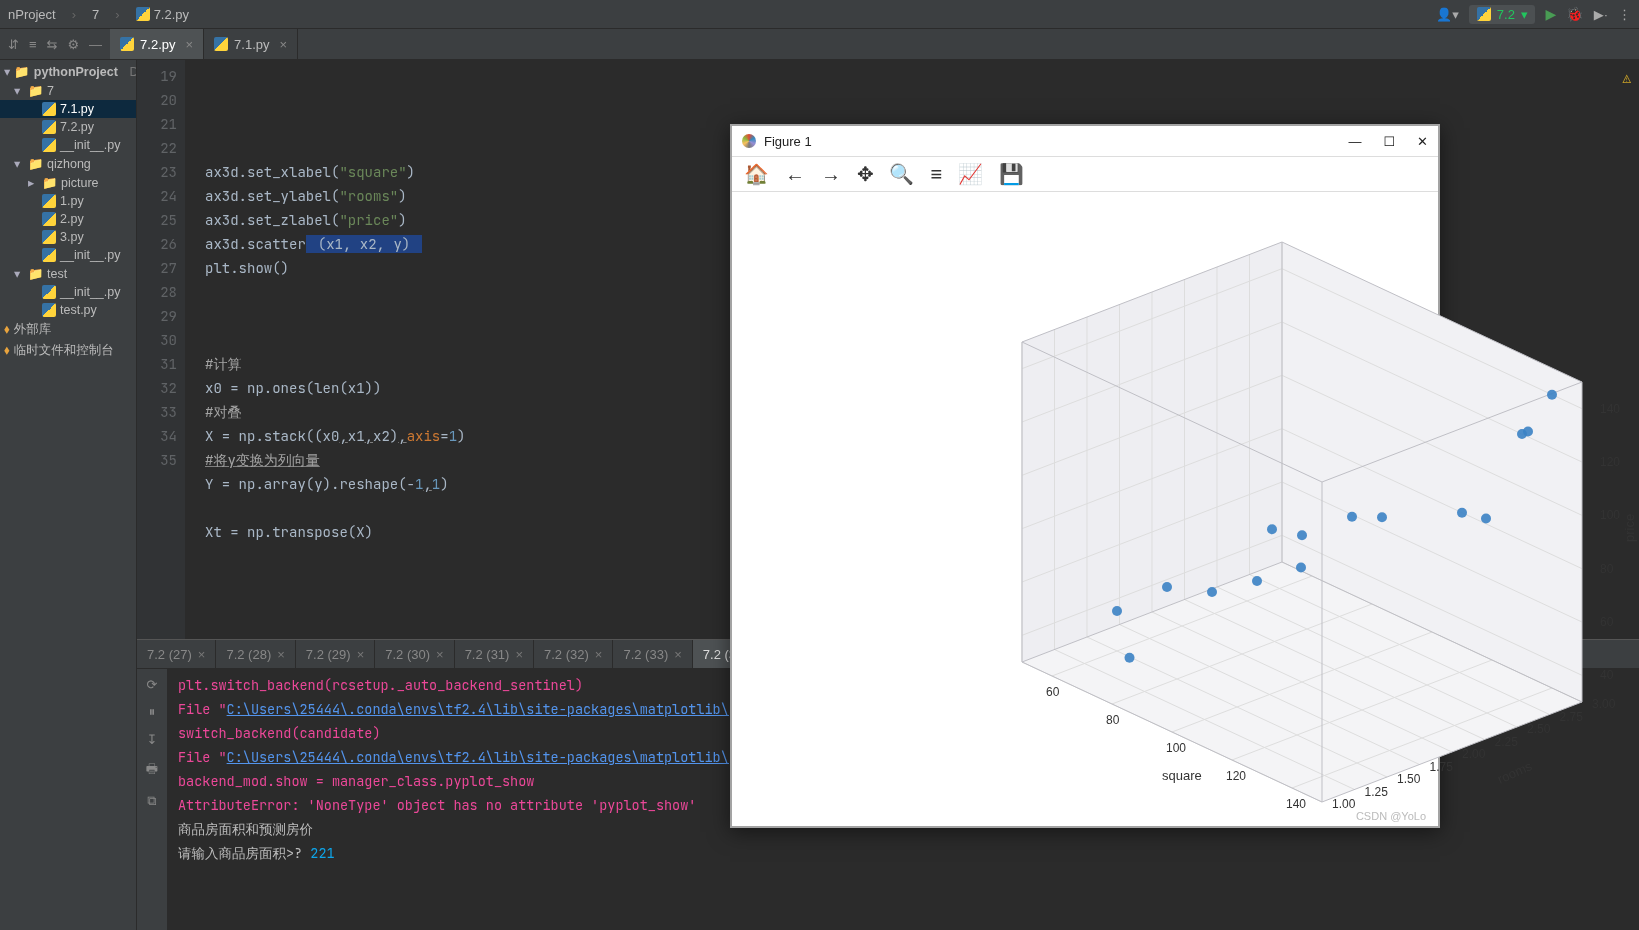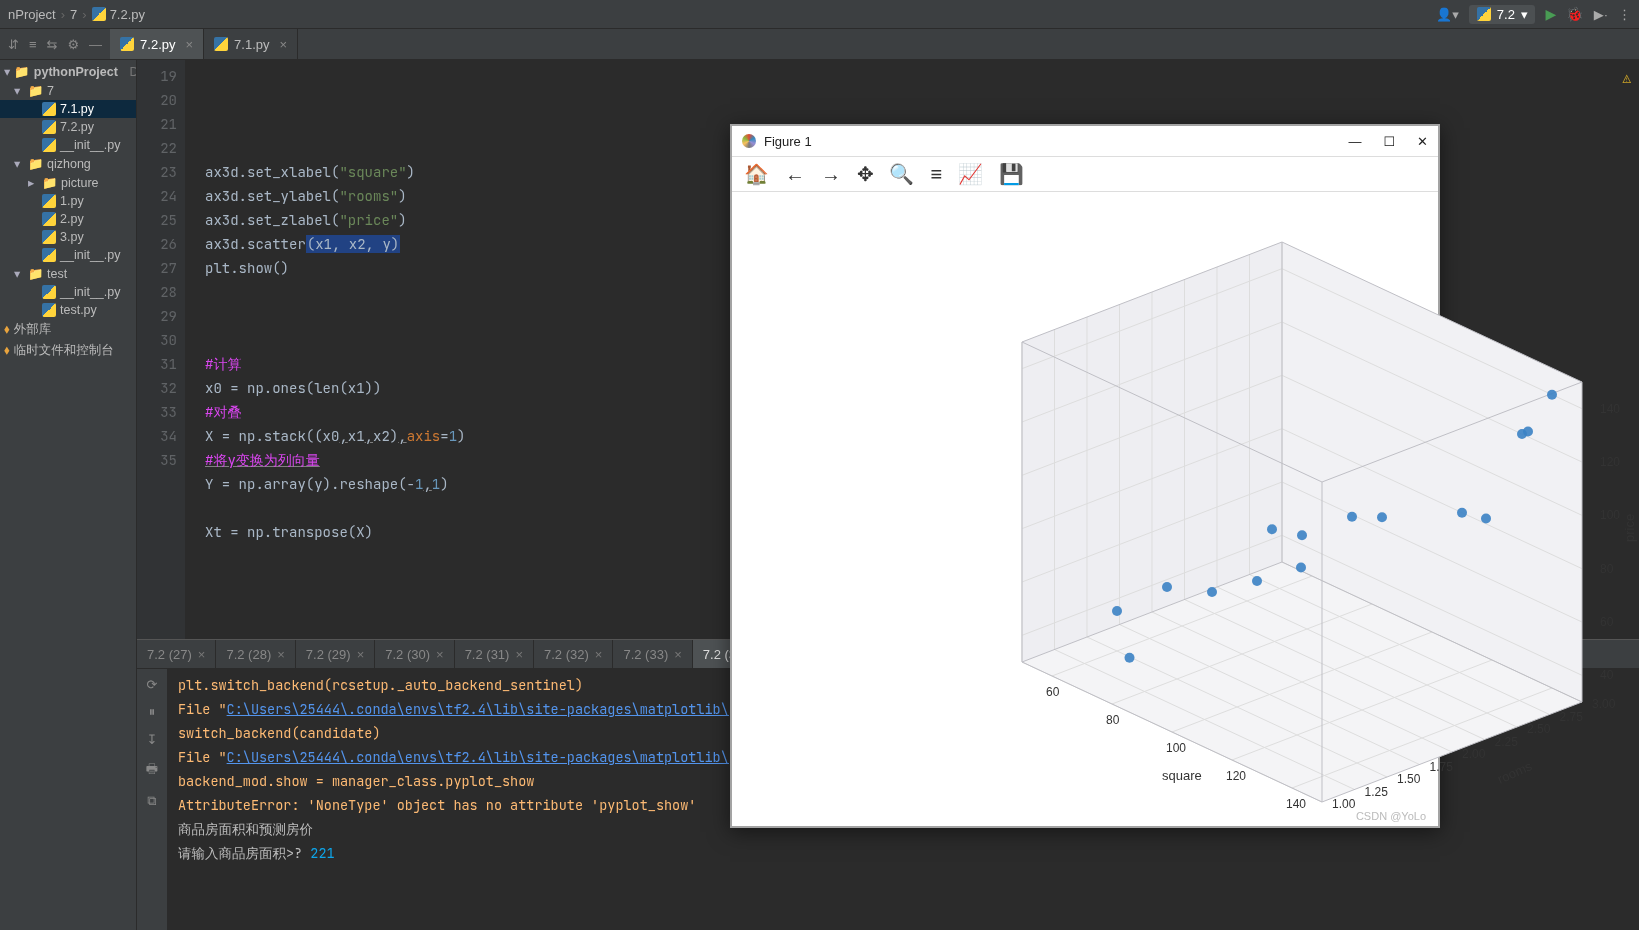--- a/index.html
+++ b/index.html
@@ -1,23 +1,23 @@
 <!DOCTYPE html>
 <html><head>
 <meta charset="utf-8">
 <style>
   html,body{margin:0;padding:0;height:100%;font-family:"Segoe UI",Arial,sans-serif;font-size:13px;background:#2b2b2b;color:#a9b7c6;overflow:hidden}
   .app{display:flex;flex-direction:column;height:100vh}
   
   .navbar{height:28px;background:#3c3f41;display:flex;align-items:center;padding:0 8px;border-bottom:1px solid #2b2b2b;justify-content:space-between}
-  .breadcrumb{display:flex;align-items:flex-start;gap:5px;color:#bbb}
+  .breadcrumb{display:flex;align-items:flex-start;gap:16px;color:#bbb}
   .crumb{display:flex;align-items:center;gap:4px}
   .chev{color:#666}
   .nav-right{display:flex;align-items:center;gap:10px}
-  .interp{display:flex;align-items:center;gap:6px;background:#4c5052;padding:2px 8px;border-radius:3px;color:#ffffff}
+  .interp{display:flex;align-items:center;gap:6px;background:#4c5052;padding:2px 8px;border-radius:3px;color:#22c55e}
   .play{color:#499c54;font-size:14px}
   .bug{color:#499c54;font-size:14px}
   .gear{color:#aaa}
   .py-icon{width:14px;height:14px;display:inline-flex;align-items:center;justify-content:center;background:linear-gradient(135deg,#3572A5 50%,#FFD43B 50%);border-radius:2px;font-size:8px;color:#fff}
   
   .toolbar{height:30px;background:#3c3f41;display:flex;align-items:center;border-bottom:1px solid #2b2b2b}
   .tool-left{display:flex;align-items:center;gap:10px;padding:0 8px;color:#888}
   .etabs{display:flex;align-items:center;height:100%}
   .etab{display:flex;align-items:center;gap:6px;padding:0 10px;height:100%;border-right:1px solid #2b2b2b;color:#bbb}
   .etab.active{background:#4e5254;color:#fff}
@@ -32,34 +32,34 @@
   .tree .ind2{padding-left:28px}
   .fold{color:#aab;display:inline-block;width:10px}
   
   .editor-wrap{flex:1;display:flex;flex-direction:column;min-width:0;position:relative}
   .editor{flex:1;display:flex;background:#2b2b2b;overflow:hidden;font-family:"JetBrains Mono","Consolas",monospace;font-size:14px}
   .gutter{width:40px;background:#313335;color:#606366;text-align:right;padding:4px 8px 4px 0;line-height:24px}
   .code{flex:1;padding:4px 0 4px 20px;white-space:pre;line-height:24px;color:#a9b7c6;position:relative}
   .code .s{color:#6a8759}
   .code .k{color:#cc7832}
   .code .n{color:#6897bb}
-  .code .c{color:#d946ef}
+  .code .c{color:#a3a3a3}
   .code .und{text-decoration:underline;text-decoration-color:#808080}
-  .code .hl{background:#214283;padding:0 1px}
+  .code .hl{background:#214283;padding:0 12px}
   .warn-icon{position:absolute;top:6px;right:8px;color:#c9a227;font-size:14px}
   
   .runpanel{height:290px;background:#2b2b2b;border-top:1px solid #555;display:flex;flex-direction:column}
   .rtabs{height:28px;background:#3c3f41;display:flex;align-items:center;border-bottom:1px solid #2b2b2b}
   .rtab{padding:0 10px;display:flex;align-items:center;gap:6px;height:100%;color:#888;border-right:1px solid #2b2b2b}
   .rtab.active{background:#4e5254;color:#ddd}
   .rtab .x{color:#777}
   .rcontent{flex:1;display:flex;min-height:0}
   .rtoolbar{width:30px;background:#3c3f41;display:flex;flex-direction:column;align-items:center;gap:12px;padding-top:8px;color:#888;border-right:1px solid #2b2b2b}
   .console{flex:1;padding:4px 10px;font-family:"JetBrains Mono","Consolas",monospace;font-size:13.5px;line-height:24px;overflow:hidden;color:#bbb}
-  .console .err{color:#fdba74}
+  .console .err{color:#ec4899}
   .console .link{color:#5394ec;text-decoration:underline}
   .console .prompt{color:#0ea5e9}
   
   .figwin{position:absolute;left:730px;top:124px;width:706px;height:700px;background:#fff;border:2px solid #a3a3a3;box-shadow:0 4px 20px rgba(0,0,0,.5);display:flex;flex-direction:column;z-index:50}
   .figtitle{height:30px;display:flex;align-items:center;justify-content:space-between;padding:0 10px;font-size:13px;color:#222}
   .figtitle .wicons{display:flex;gap:22px;color:#222}
   .figtb{height:34px;border-top:1px solid #ddd;border-bottom:1px solid #ddd;display:flex;align-items:center;gap:16px;padding:0 12px;color:#333;font-size:20px}
   .figbody{flex:1;position:relative;background:#fff}
   .cube{position:absolute;left:60px;top:40px;width:580px;height:580px}
   svg{overflow:visible}

